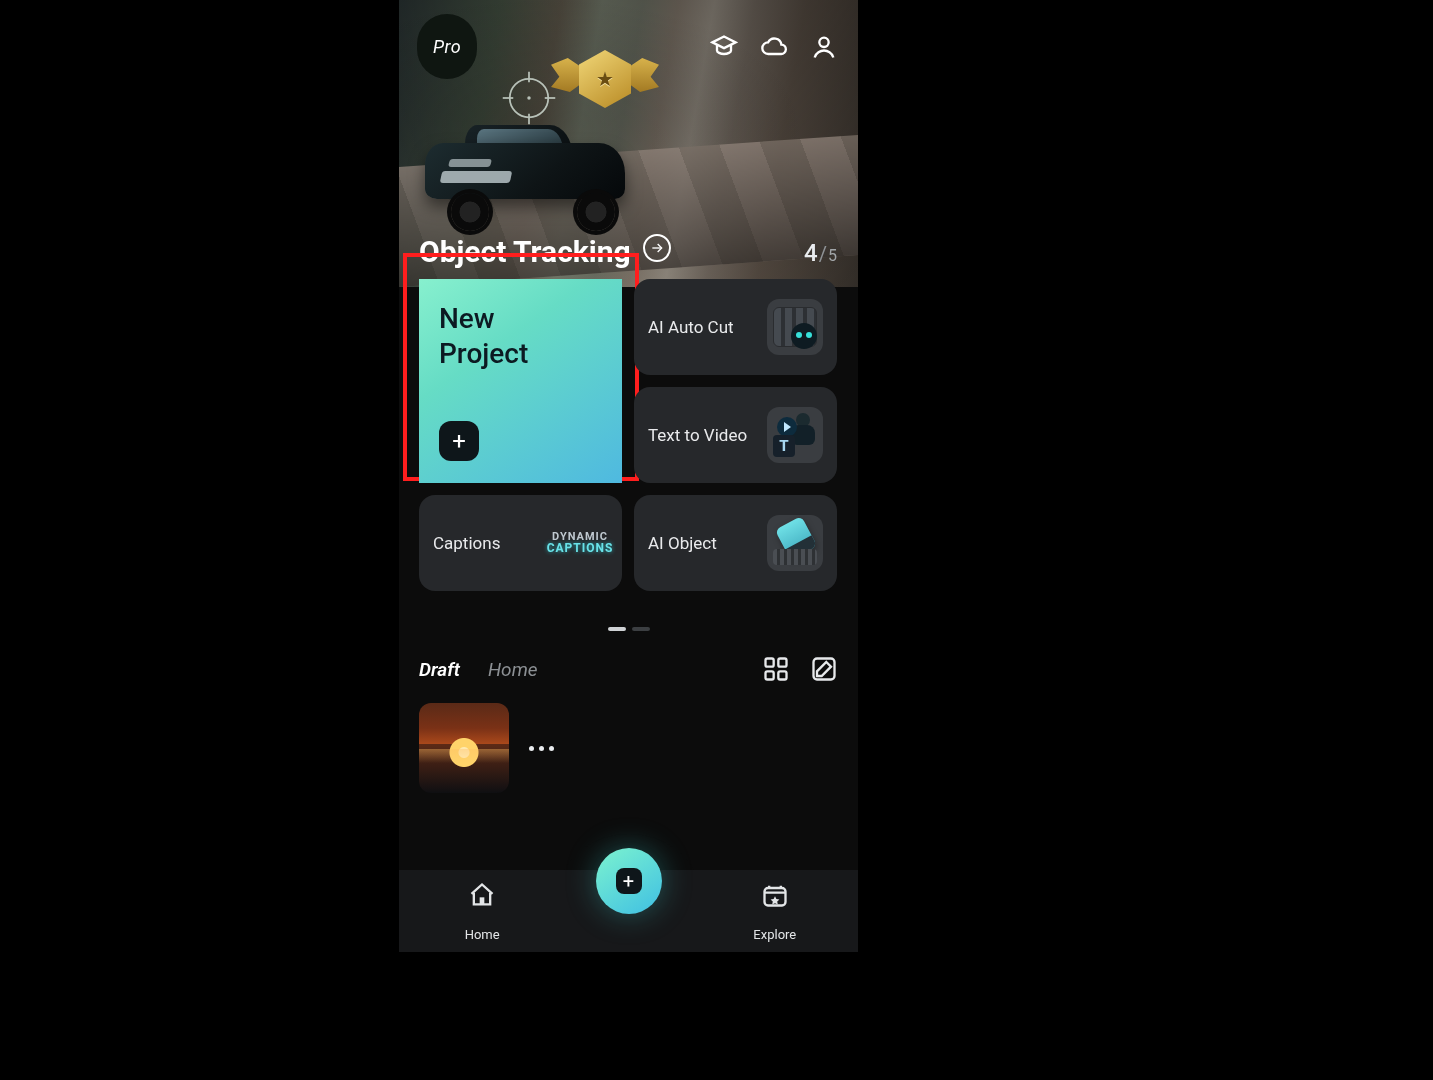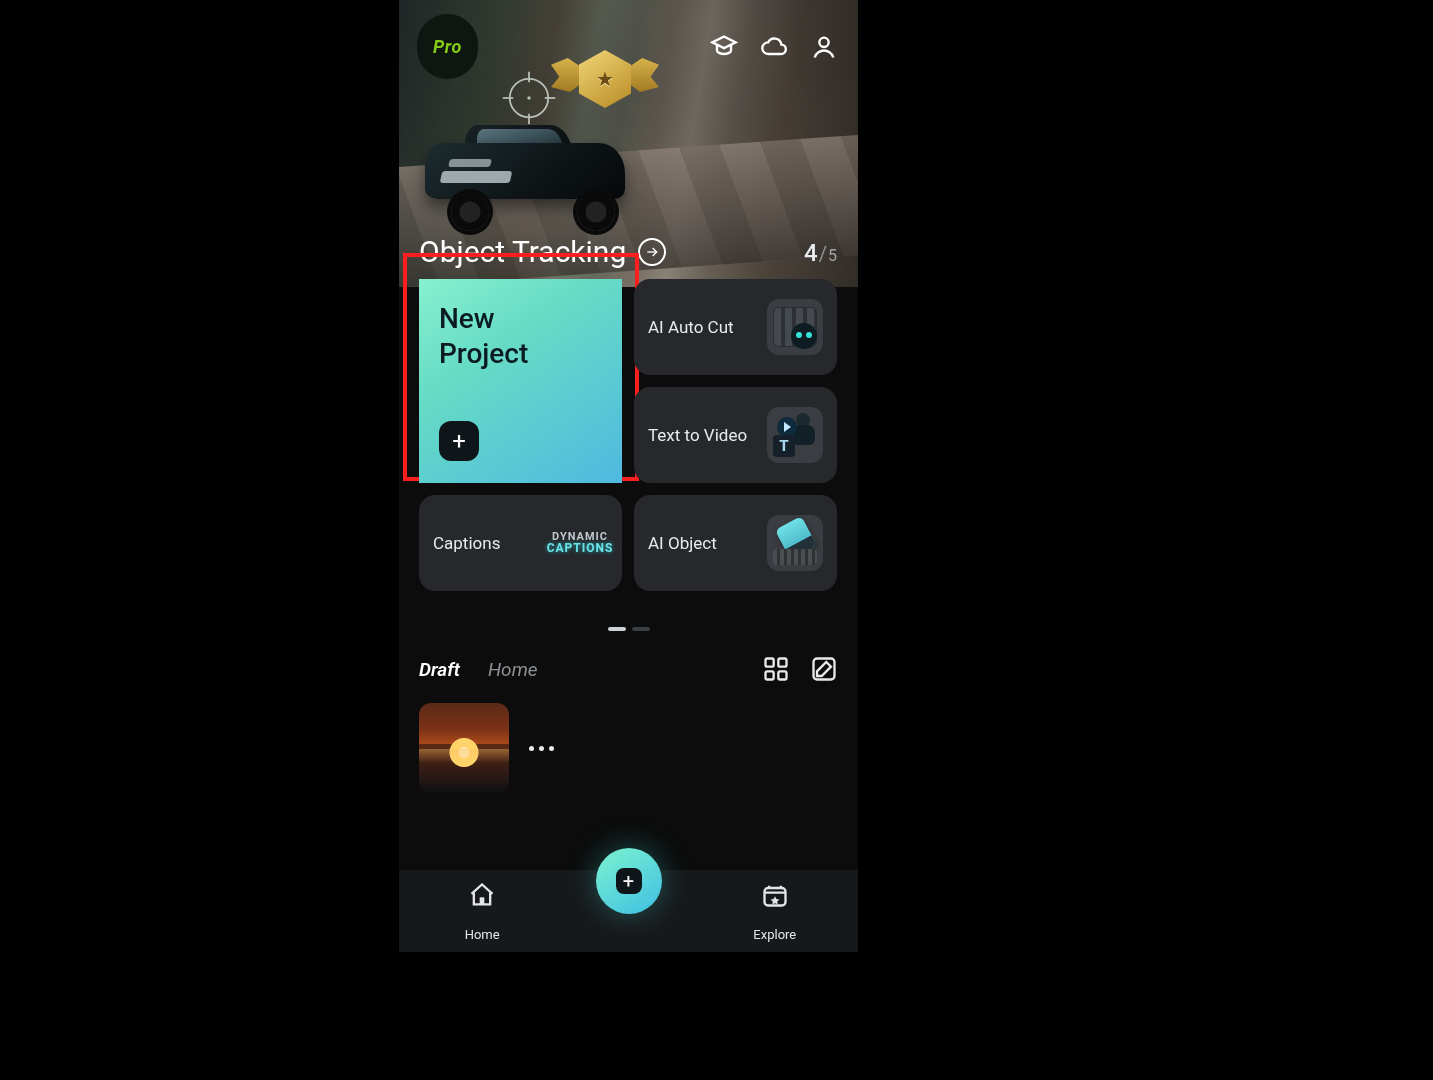--- a/index.html
+++ b/index.html
@@ -93,35 +93,35 @@
   .medal .hex::after{
     content:"★"; color:#6a4d12; font-size:20px; text-shadow:0 1px 0 #f5e4a7;
   }
 
   .topbar {
     position: absolute; top: 14px; left: 0; right: 0;
     display: flex; align-items: center; padding: 0 18px;
     gap: 18px;
   }
   .pro-badge {
-    background: #0f1611; color: #84cc16;
-    font-weight: 700; font-style: italic;
+    background: #0f1611; color: #ffffff;
+    font-weight: 400; font-style: italic;
     padding: 22px 16px; border-radius: 999px;
     font-size: 18px; letter-spacing: 0.5px;
   }
   .topbar .spacer { flex: 1; }
   .topbar .ticon {
     width: 32px; height: 32px; display:flex; align-items:center; justify-content:center;
     color: #fff; cursor:pointer;
   }
   .topbar .ticon svg { width: 28px; height: 28px; stroke:#fff; stroke-width:2; fill:none; }
 
   .hero-title {
-    position:absolute; left:20px; bottom:18px; display:flex; align-items:center; gap:12px;
-    font-size:30px; font-weight:400;
+    position:absolute; left:20px; bottom:18px; display:flex; gap:12px;
+    font-size:30px; font-weight:700;
   }
   .hero-title .arrow {
     width:28px; height:28px; border:2px solid #fff; border-radius:50%;
     display:flex; align-items:center; justify-content:center;
   }
   .hero-title .arrow svg { width:16px; height:16px; stroke:#fff; stroke-width:2; fill:none; }
   .hero-counter {
     position:absolute; right:20px; bottom:20px; font-size:20px; color:#cfd2d5; letter-spacing:1px;
   }
   .hero-counter .cur { font-size:24px; color:#e9ecef; font-weight:500; }

